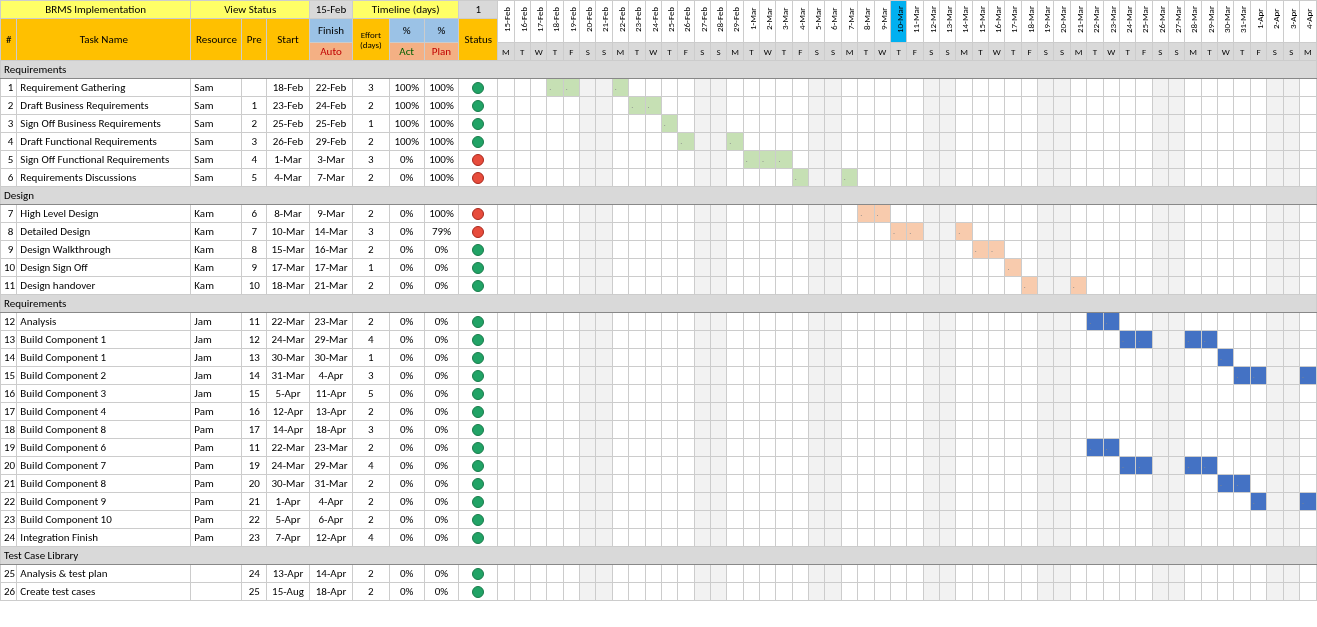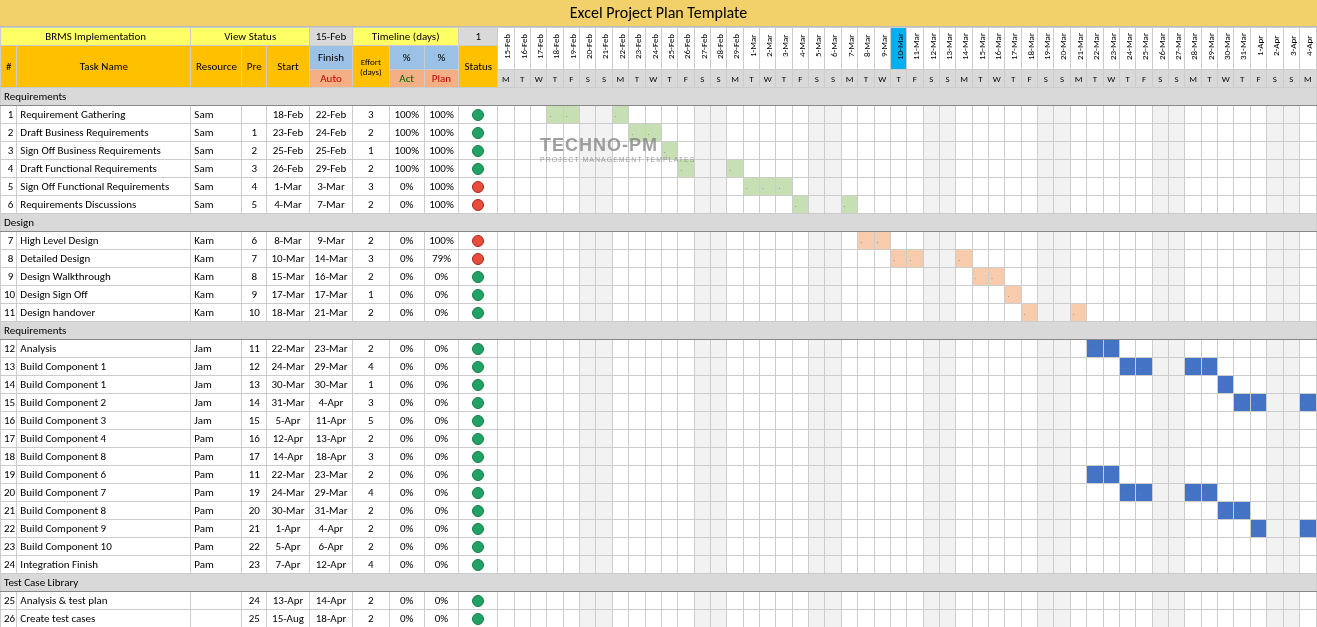--- a/index.html
+++ b/index.html
@@ -28,21 +28,20 @@
   .bar-cell::after{content:".";color:#888;font-size:8px;position:absolute;top:0;left:2px;}
   .wm{position:absolute;left:540px;top:135px;color:#4a8b3c;font-family:Arial;pointer-events:none;opacity:.8;}
   .wm .t{font-size:18px;font-weight:bold;letter-spacing:1px;}
   .wm .t span{color:#888;}
   .wm .s{font-size:7px;color:#888;letter-spacing:1px;}
 </style>
 </head>
 <body>
 
 <div class="wrap" style="position:relative">
-  <div class="title-bar">Excel Project Plan Template</div>
 
   <table>
     <colgroup>
       <col style="width:16px">
         <col style="width:170px">
         <col style="width:50px">
       <col style="width:24px">
         <col style="width:42px">
         <col style="width:42px">
       <col style="width:36px">
@@ -1851,17 +1850,13 @@
           <td class="date-col"></td>
           <td class="date-col"></td>
           <td class="date-col"></td>
           <td class="date-col" style="background: rgb(242, 242, 242);"></td>
           <td class="date-col" style="background: rgb(242, 242, 242);"></td>
           <td class="date-col"></td>
         </tr>
       </tbody>
     </table>
 
-  <div class="wm">
-    <div class="t"><span>TECHNO</span><span style="color:#888">-PM</span></div>
-    <div class="s">PROJECT MANAGEMENT TEMPLATES</div>
-  </div>
 </div>
 
 </body></html>

